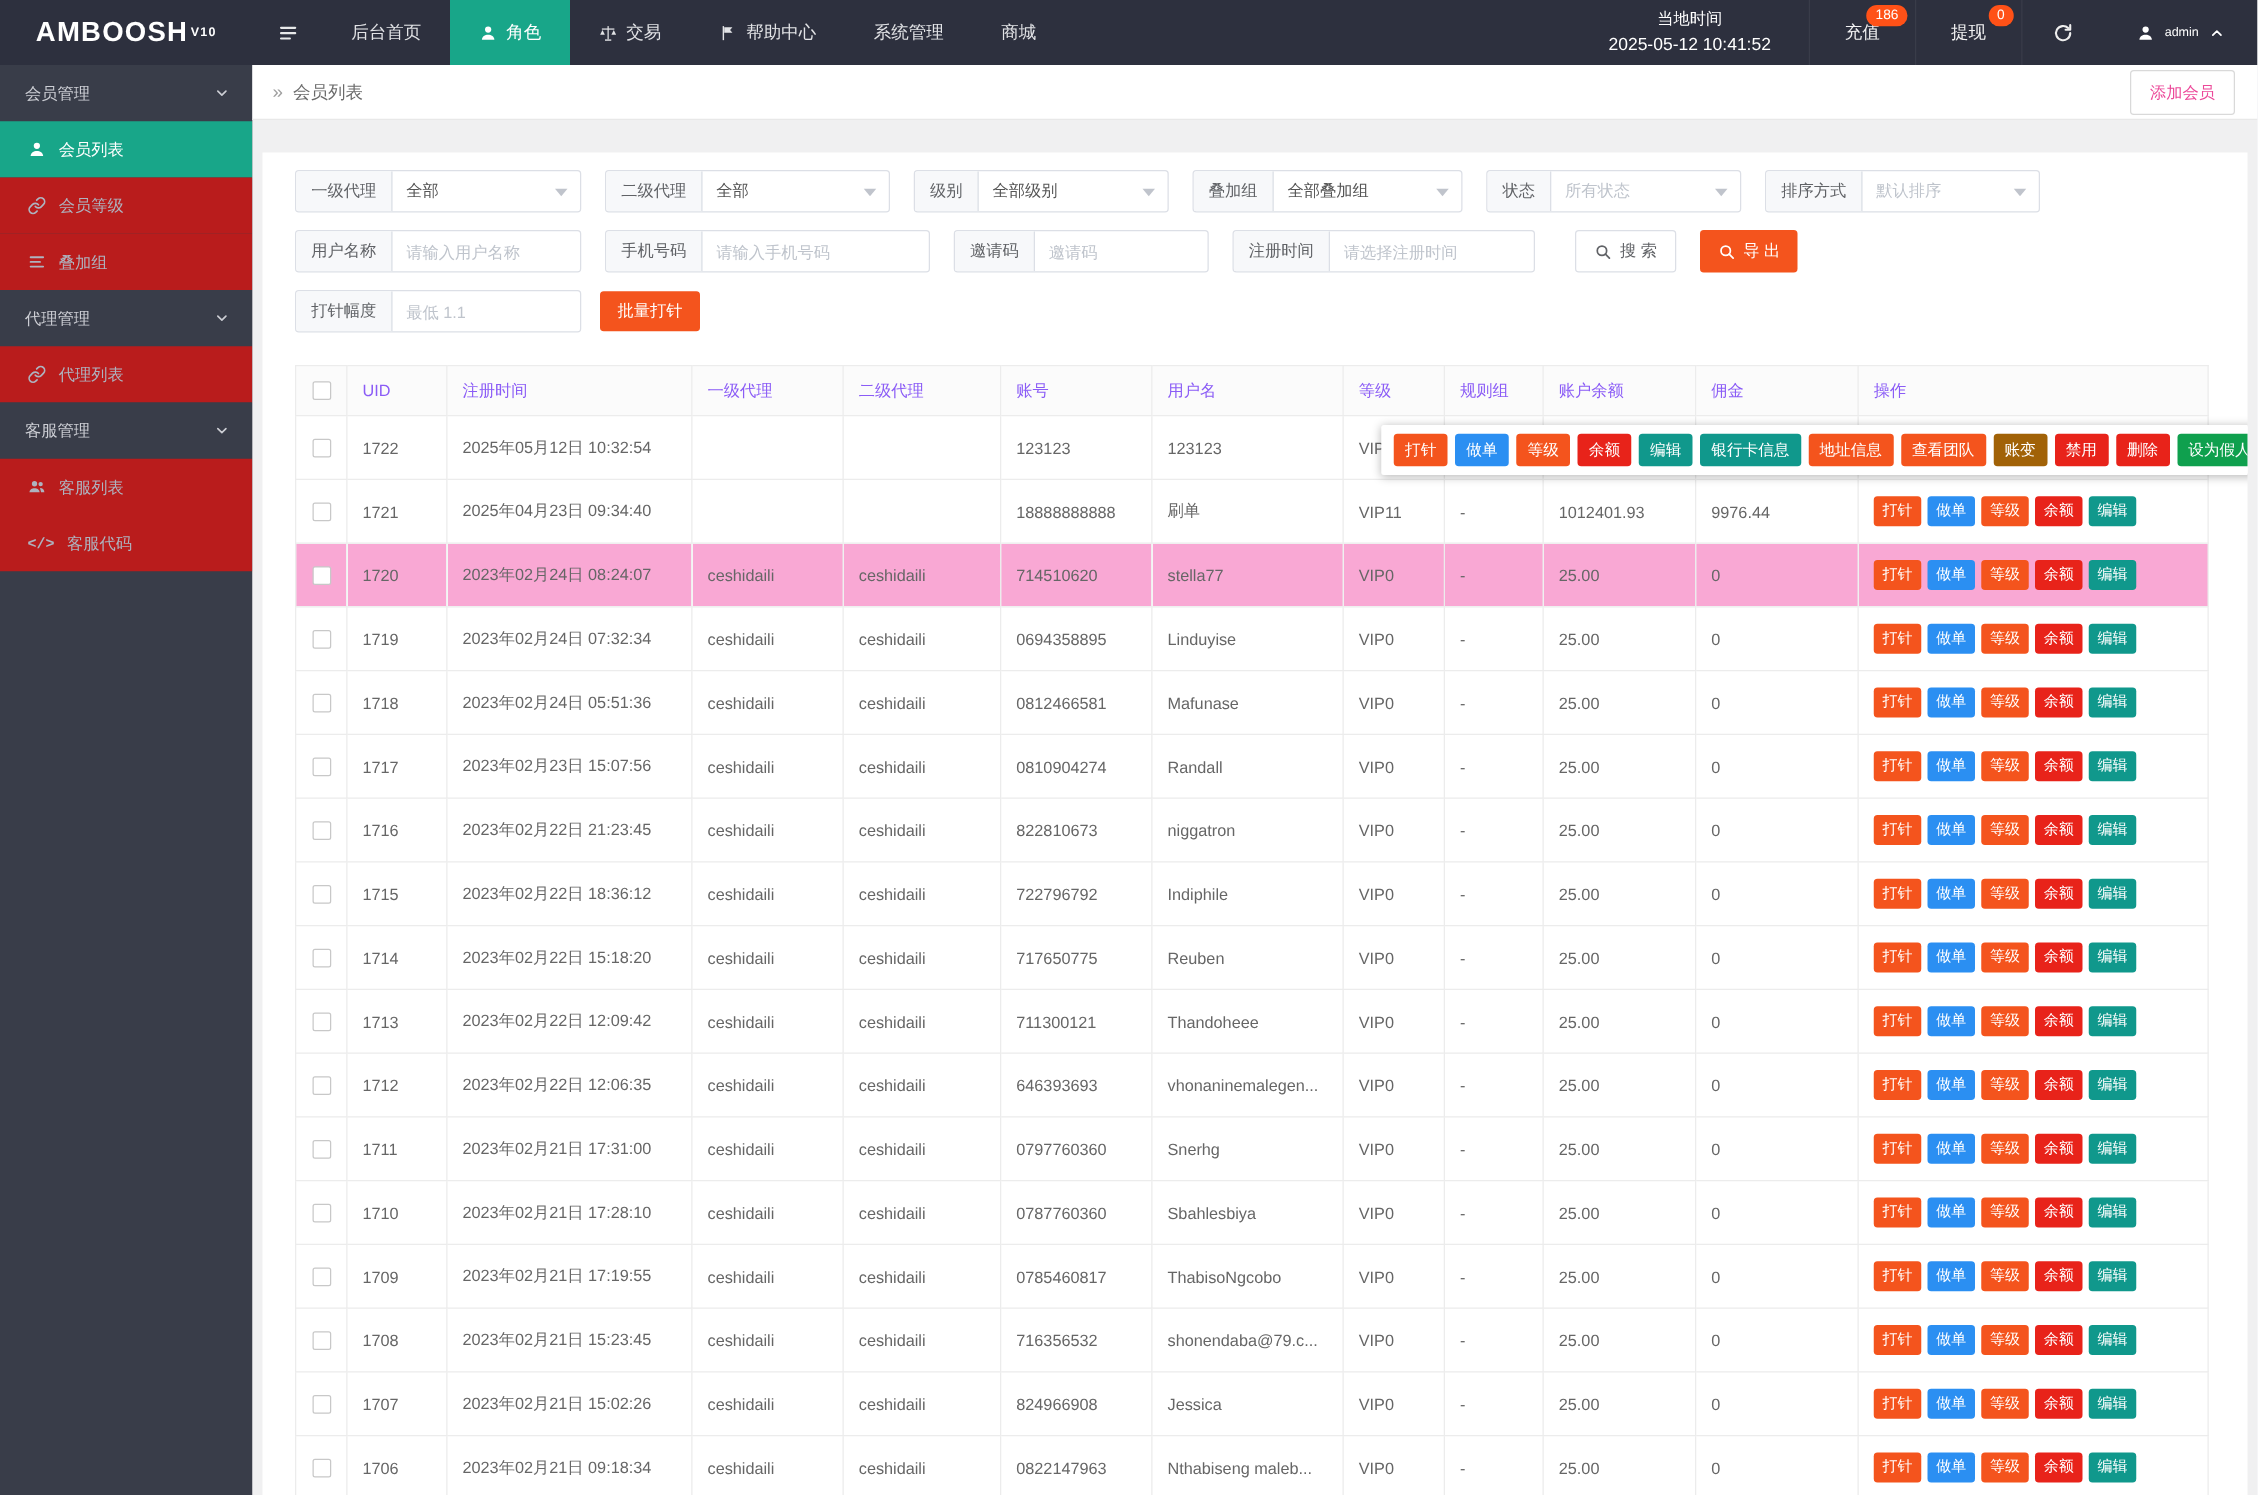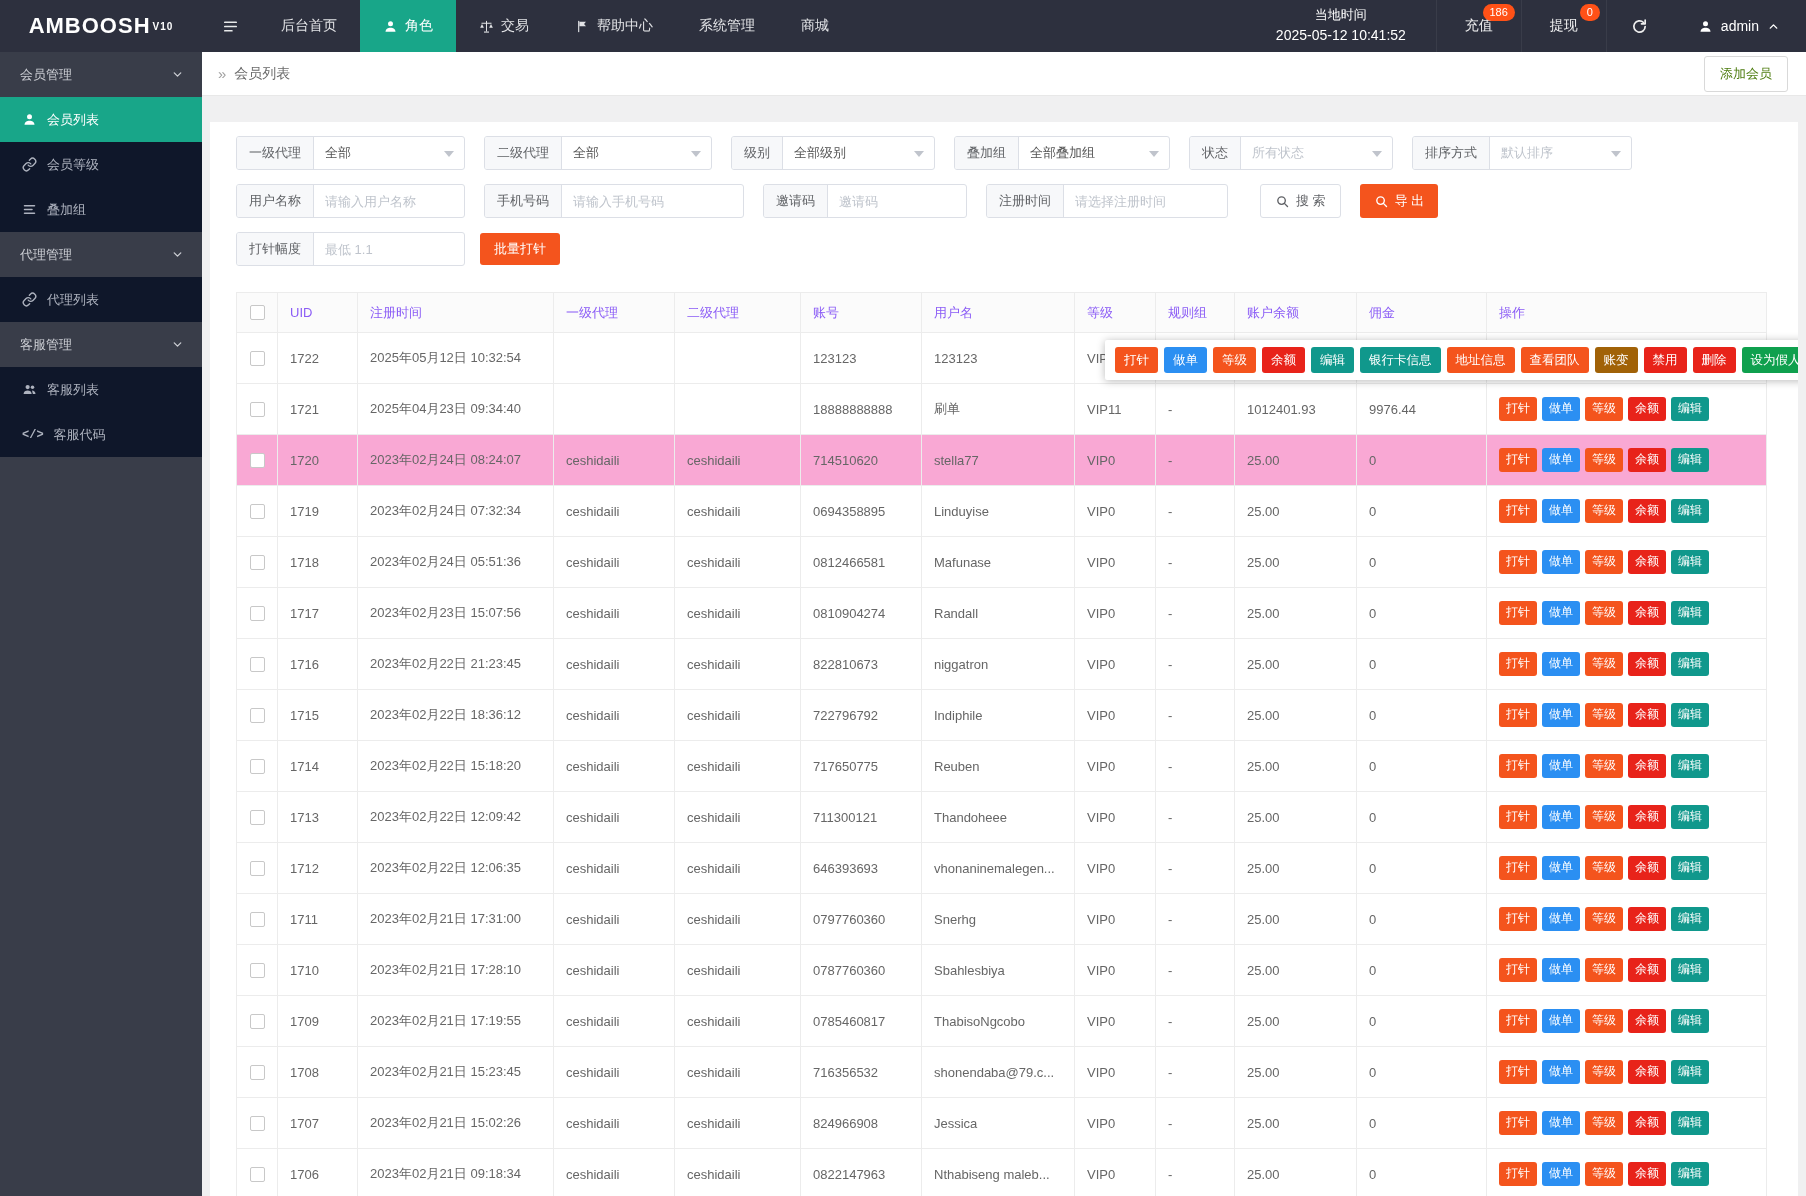--- a/index.html
+++ b/index.html
@@ -15,38 +15,38 @@
   .hamburger { width:56px; display:flex; align-items:center; justify-content:center; cursor:pointer; color:#e8e9ea; }
   .nav-menu { display:flex; align-items:stretch; }
   .nav-item { padding:0 23px; display:flex; align-items:center; gap:7px; font-size:14px; color:#e2e3e6; cursor:pointer; }
   .nav-item.active { background:#18a689; color:#fff; }
   .nav-right { margin-left:auto; display:flex; align-items:stretch; }
   .time-block { display:flex; flex-direction:column; justify-content:center; text-align:center; padding:0 30px; font-size:13px; line-height:1.55; color:#fff; }
   .time-block .tval { font-size:14px; }
   .nav-badge-item { position:relative; display:flex; align-items:center; padding:0 28px; font-size:14px; color:#f2f2f3; cursor:pointer; border-left:1px solid rgba(255,255,255,.06); }
   .badge { position:absolute; top:4px; right:6px; background:#ff5117; color:#fff; border-radius:10px; font-size:11px; line-height:1; padding:3px 7px; min-width:10px; text-align:center; }
   .nav-refresh { display:flex; align-items:center; padding:0 24px; color:#eee; cursor:pointer; border-left:1px solid rgba(255,255,255,.06); }
-  .nav-user { display:flex; align-items:center; gap:8px; padding:0 26px; font-size:14px; color:#fff; cursor:pointer; }
+  .nav-user { display:flex; align-items:center; gap:8px; padding:0 26px; font-size:10px; color:#fff; cursor:pointer; }
 
   
   .body-row { flex:1; display:flex; min-height:0; }
 
   
   .sidebar { width:202px; flex:0 0 202px; background:#393d49; overflow:hidden; }
   .side-group-header { height:45px; display:flex; align-items:center; justify-content:space-between; padding:0 18px 0 20px; color:#ccced4; font-size:13px; background:#393d49; cursor:pointer; }
-  .side-item { height:45px; display:flex; align-items:center; gap:10px; padding:0 12px 0 22px; color:#aeb3bf; font-size:13px; background:#0f172a; cursor:pointer; }
+  .side-item { height:45px; display:flex; align-items:center; gap:10px; padding:0 12px 0 22px; color:#aeb3bf; font-size:13px; background:#b91c1c; cursor:pointer; }
   .side-item.active { background:#18a689; color:#fff; }
   .side-item .code-glyph { font-family:"Liberation Mono","DejaVu Sans Mono",monospace; font-size:12px; font-weight:bold; }
 
   
   .main { flex:1; display:flex; flex-direction:column; min-width:0; background:#f0f0f1; }
   .breadcrumb-bar { flex:0 0 44px; height:44px; background:#fff; border-bottom:1px solid #e8e8e8; display:flex; align-items:center; justify-content:space-between; padding:0 18px 0 16px; }
   .breadcrumb { display:flex; align-items:center; gap:8px; font-size:14px; color:#6a6a6a; }
   .breadcrumb .chev { color:#a0a0a0; font-size:15px; }
-  .add-btn { background:#fff; border:1px solid #d9d9d9; border-radius:3px; color:#4d7c0f; font-size:13px; padding:8px 15px; cursor:pointer; }
+  .add-btn { background:#fff; border:1px solid #d9d9d9; border-radius:3px; color:#ec4899; font-size:13px; padding:8px 15px; cursor:pointer; }
 
   .content-card { flex:1; background:#fff; margin:26px 8px 0 8px; padding:14px 26px 0 26px; overflow:hidden; }
 
   
   .filter-row { display:flex; align-items:center; gap:19px; margin-bottom:14px; }
   .fgroup { display:flex; height:34px; border:1px solid #dcdfe6; border-radius:3px; background:#fff; overflow:hidden; }
   .flabel { background:#f7f8fa; border-right:1px solid #dcdfe6; display:flex; align-items:center; padding:0 12px; font-size:13px; color:#606266; white-space:nowrap; }
   .fvalue { flex:1; display:flex; align-items:center; padding:0 26px 0 11px; font-size:13px; color:#555; position:relative; cursor:pointer; }
   .fgroup.muted .fvalue { color:#bfc4cc; }
   .caret { position:absolute; right:10px; top:50%; margin-top:-2px; width:0; height:0; border-left:5px solid transparent; border-right:5px solid transparent; border-top:6px solid #c0c4cc; }

